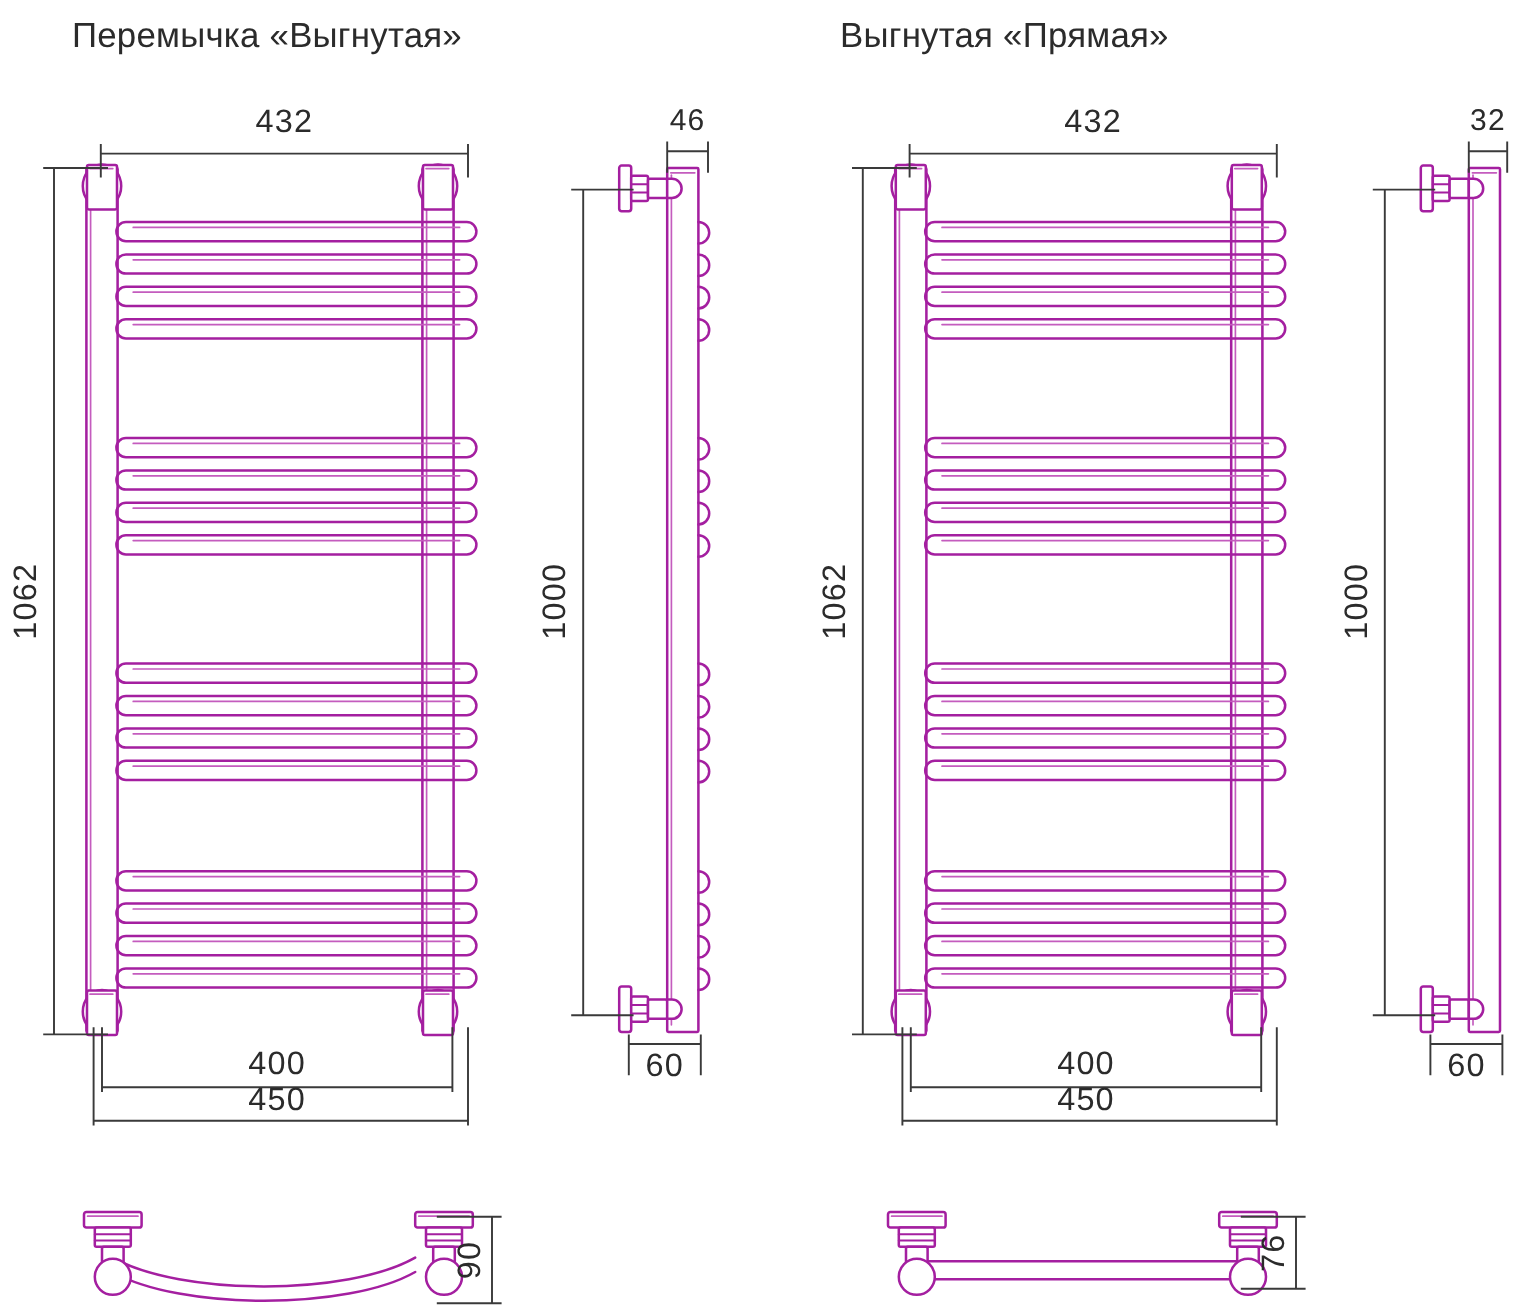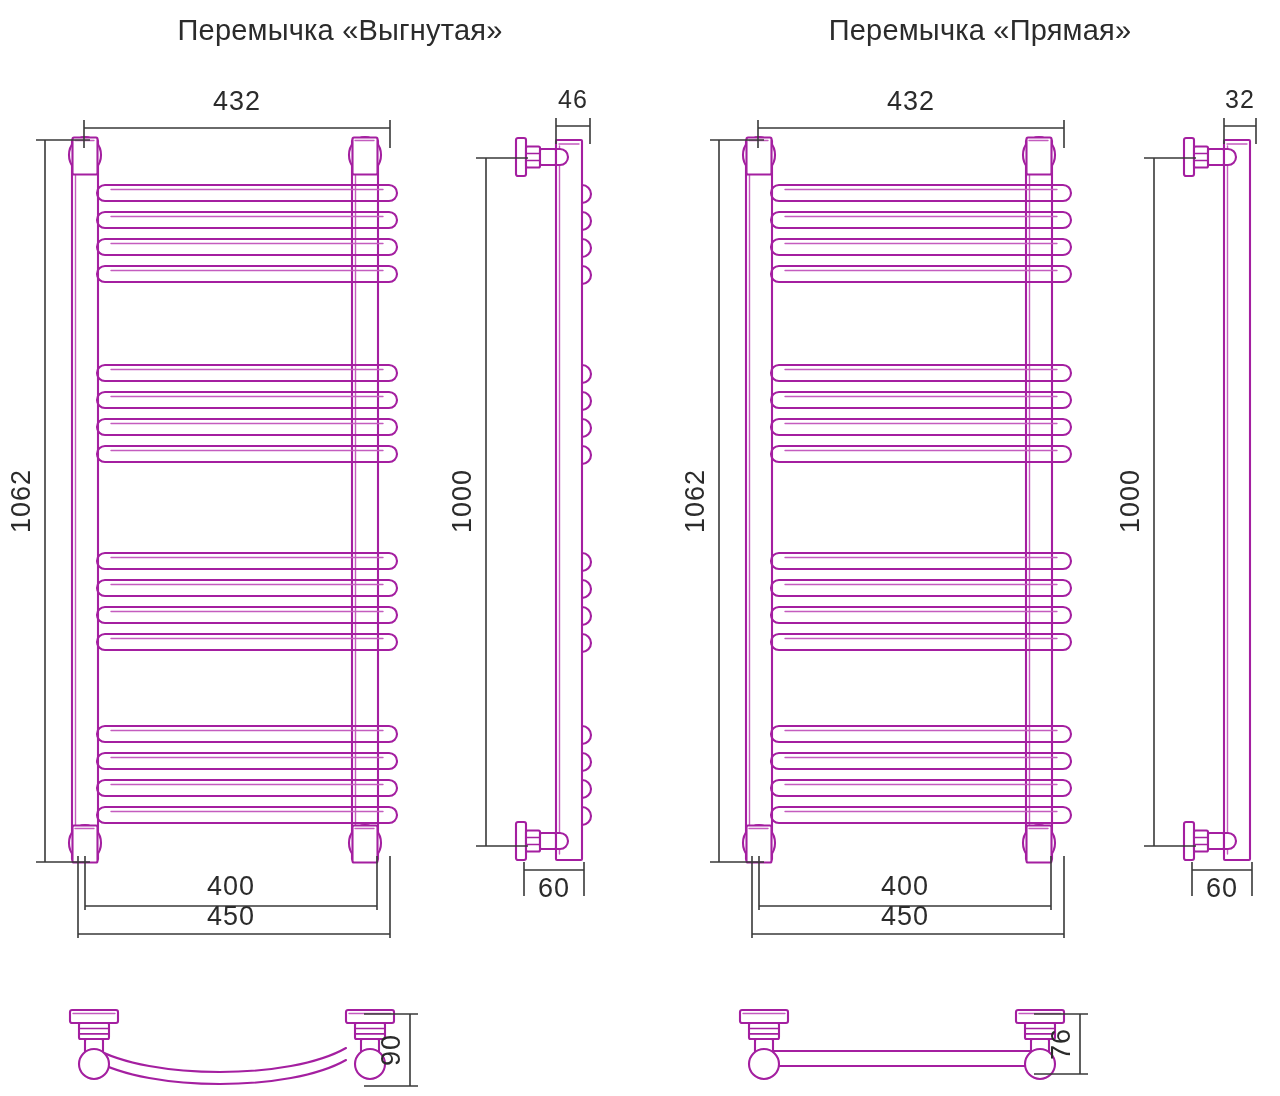--- a/index.html
+++ b/index.html
@@ -3,42 +3,42 @@
 <meta charset="utf-8">
 <style>
   html,body{margin:0;padding:0;background:#ffffff;}
   body{
     width:1280px;height:1096px;position:relative;overflow:hidden;
     font-family:"Liberation Sans","DejaVu Sans",sans-serif;
     -webkit-font-smoothing:antialiased;
   }
   #sheet{position:absolute;inset:0;width:1280px;height:1096px;}
   .ttl{
-    position:absolute;text-align:center;
+    position:absolute;text-align:left;
     font-size:29px;color:#2b2b2b;letter-spacing:.2px;white-space:nowrap;
   }
   #title-left{left:60px;top:14px;width:560px;}
   #title-right{left:700px;top:14px;width:560px;}
   svg{display:block;position:absolute;left:0;top:0;overflow:visible;}
   .mag{fill:none;stroke:#A41FA0;stroke-width:2.1;stroke-linecap:round;stroke-linejoin:round;}
   .mag-thin{fill:none;stroke:#A41FA0;stroke-width:1.7;stroke-linecap:round;stroke-linejoin:round;}
   .mag-lite{fill:none;stroke:#C45CBE;stroke-width:1.4;stroke-linecap:round;}
   .wht{fill:#ffffff;stroke:#A41FA0;stroke-width:2.1;stroke-linejoin:round;}
   .dim{fill:none;stroke:#3a3a3a;stroke-width:1.6;}
   .dimtxt{
     font-family:"Liberation Sans","DejaVu Sans",sans-serif;
     font-size:27px;fill:#2b2b2b;letter-spacing:1px;
   }
   .dimtxt.sm{font-size:25px;}
 </style>
 </head>
 <body>
 
 <div class="ttl" id="title-left">Перемычка «Выгнутая»</div>
-<div class="ttl" id="title-right">Перемычка «Прямая»</div>
+<div class="ttl" id="title-right">Выгнутая «Прямая»</div>
 
 <svg id="sheet" viewBox="0 0 1280 1096">
 
   <defs>
 
     <g id="rungTpl">
       <path class="mag" d="M8,0 h284 a8,8 0 0 1 0,16 h-284 a8,8 0 0 1 0,-16 z"></path>
       <line class="mag-lite" x1="14" y1="4.5" x2="286" y2="4.5"></line>
     </g>
 

